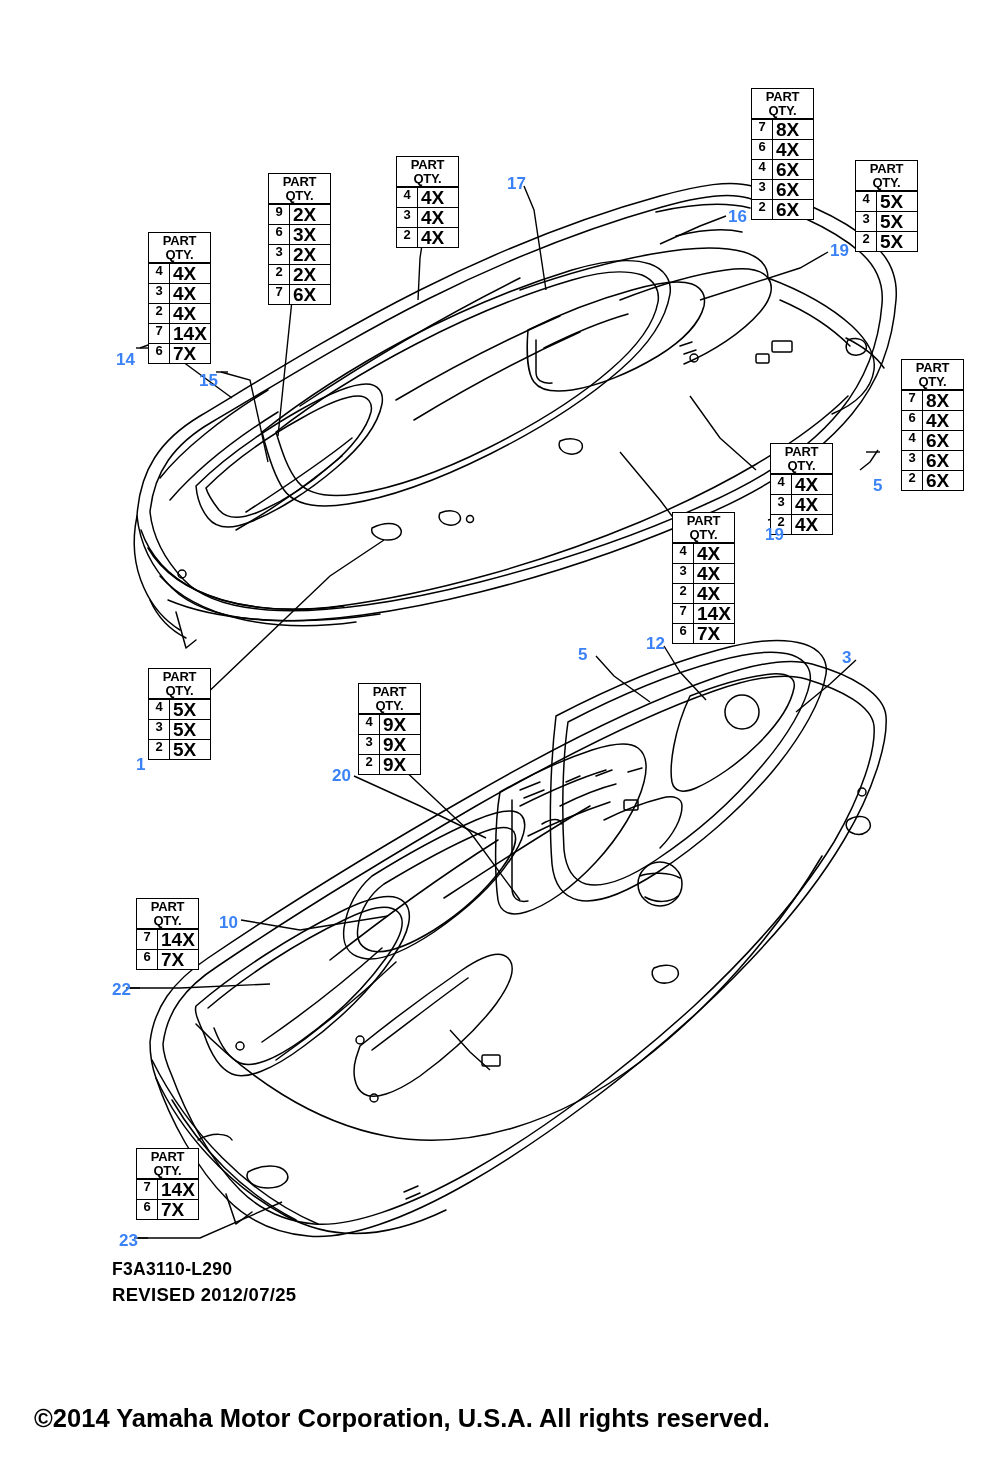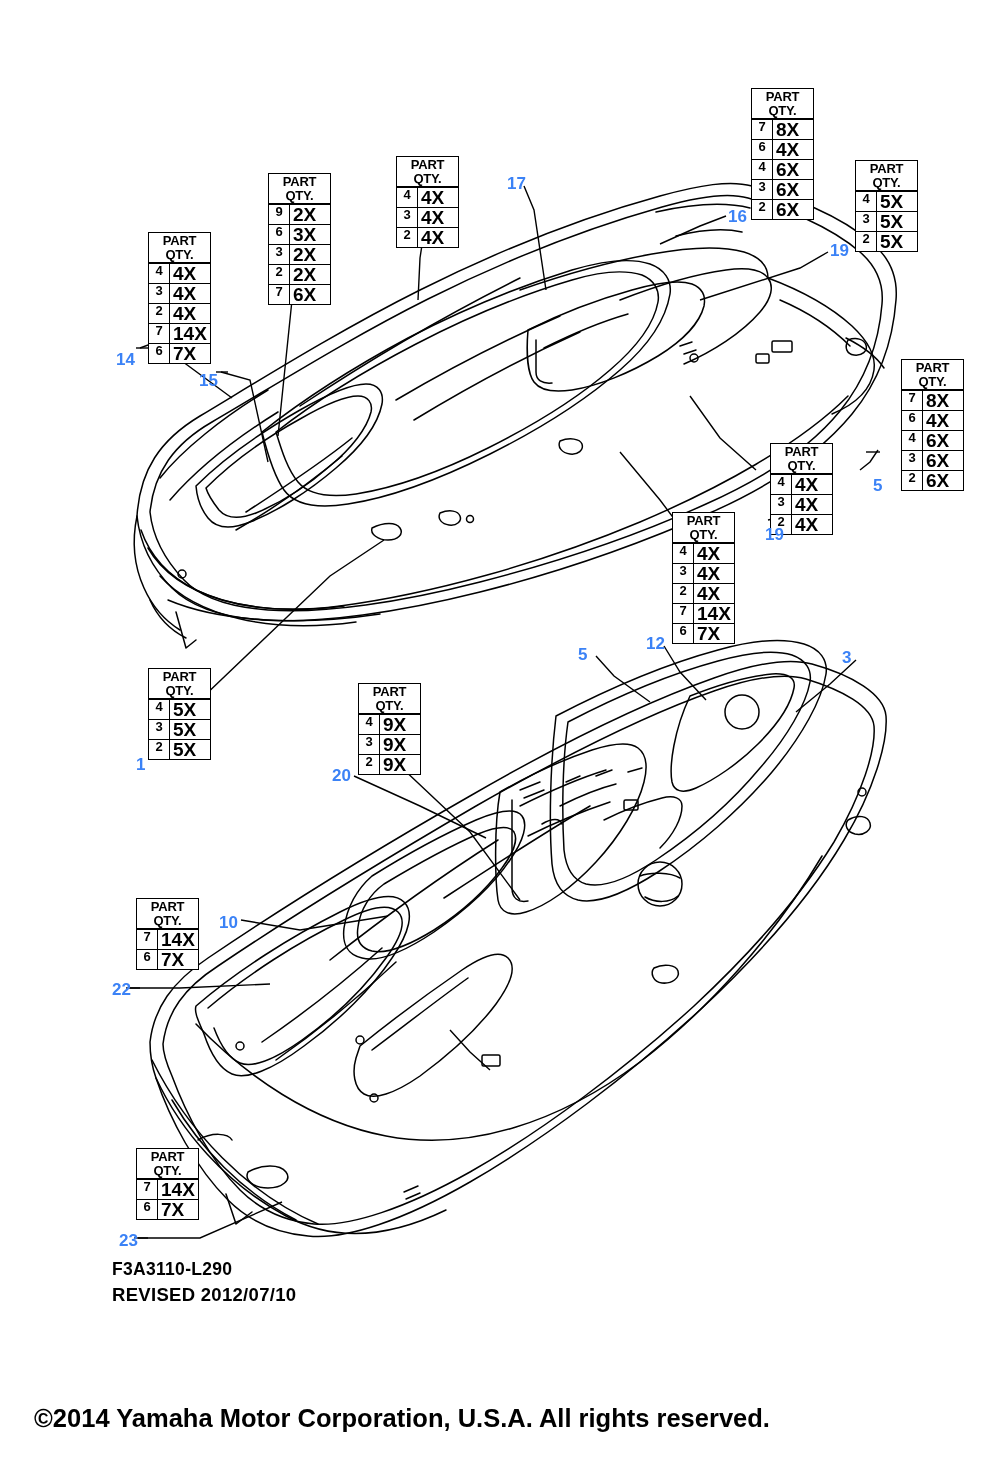--- a/index.html
+++ b/index.html
@@ -607,16 +607,16 @@
       <div class="callout" style="left: 578px; top: 645px;">5</div>
       <div class="callout" style="left: 646px; top: 634px;">12</div>
       <div class="callout" style="left: 842px; top: 648px;">3</div>
       <div class="callout" style="left: 332px; top: 766px;">20</div>
       <div class="callout" style="left: 219px; top: 913px;">10</div>
       <div class="callout" style="left: 112px; top: 980px;">22</div>
       <div class="callout" style="left: 119px; top: 1231px;">23</div>
     </div>
 
   <div class="fig-code">F3A3110-L290</div>
-  <div class="fig-revised">REVISED 2012/07/10</div>
+  <div class="fig-revised">REVISED 2012/07/25</div>
   <div class="copyright">©2014 Yamaha Motor Corporation, U.S.A. All rights reserved.</div>
 
 </div>
 
 </body></html>

